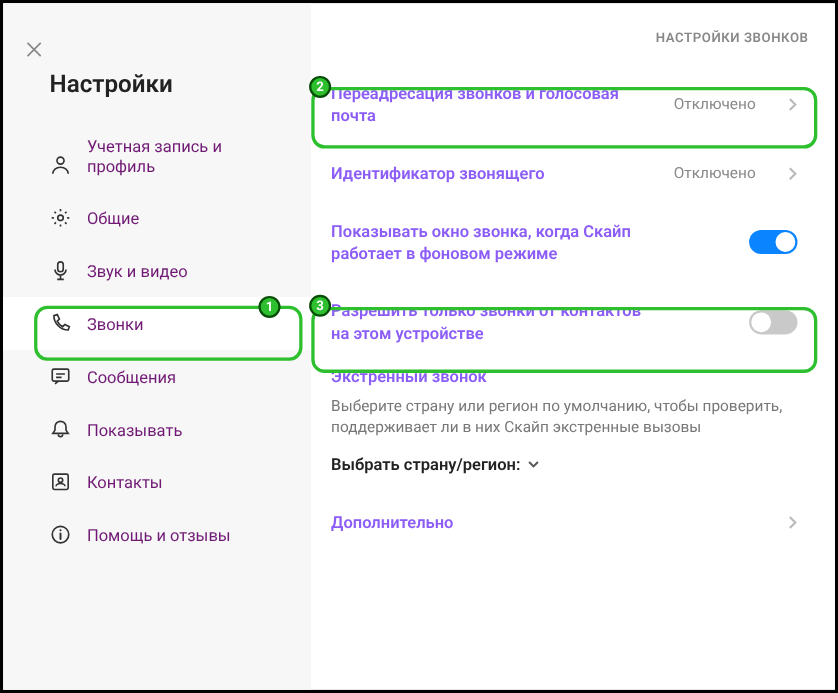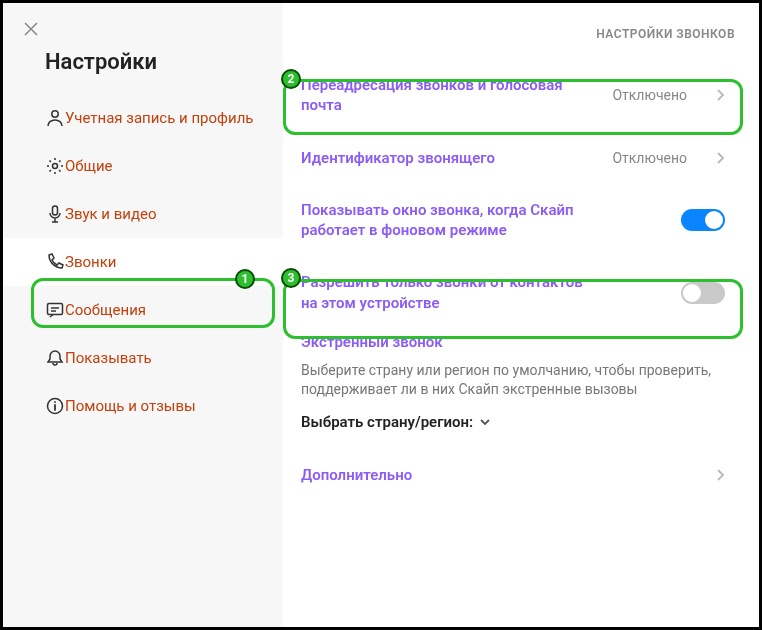--- a/index.html
+++ b/index.html
@@ -1,22 +1,22 @@
 <!DOCTYPE html>
 <html><head>
 <meta charset="utf-8">
 <style>
 * { box-sizing: border-box; margin: 0; padding: 0; }
 body { font-family: -apple-system, "Segoe UI", Roboto, Arial, sans-serif; background: #fff; width: 762px; height: 630px; overflow: hidden; }
 .frame { width: 762px; height: 630px; border: 3px solid #000; position: relative; }
 .app { display: flex; height: 100%; background: #fff; }
-.sidebar { width: 280px; background: #f7f7f7; padding: 12px 0; }
+.sidebar { width: 280px; background: #f7f7f7; padding: 28px 0; }
 .close-btn { padding: 6px 20px 2px; color: #666; font-size: 18px; cursor: pointer; }
 .sidebar h1 { font-size: 22px; font-weight: 600; color: #222; padding: 10px 20px 20px 42px; }
-.side-item { display: flex; align-items: center; padding: 14px 20px 14px 42px; font-size: 15px; color: #c2410c; cursor: pointer; position: relative; }
+.side-item { display: flex; align-items: flex-end; gap: 14px; padding: 14px 20px 14px 42px; font-size: 15px; color: #701a75; cursor: pointer; position: relative; }
 .side-item .icon { width: 20px; height: 20px; display: flex; align-items: center; justify-content: center; flex-shrink: 0; }
 .side-item.active { background: #fff; }
 .content { flex: 1; padding: 24px 24px 0 8px; overflow-y: auto; }
 .section-title { font-size: 12px; font-weight: 600; color: #888; letter-spacing: .5px; padding: 0 0 18px 10px; text-align: right; }
 .row { display: flex; align-items: center; justify-content: space-between; padding: 16px 10px; position: relative; }
 .row-label { font-size: 15px; font-weight: 600; color: #8b5cf6; line-height: 1.35; max-width: 300px; }
 .row-status { font-size: 14px; color: #888; margin-right: 6px; }
 .chev { color: #bbb; }
 .right-group { display: flex; align-items: center; gap: 22px; text-align: right; }
 .toggle { width: 44px; height: 22px; border-radius: 11px; position: relative; }
@@ -104,20 +104,30 @@
 
     <div class="side-item">
       <span class="icon">
             <svg width="20" height="20" viewBox="0 0 20 20">
               <path d="M10 3a5 5 0 0 0-5 5v3l-2 3h14l-2-3V8a5 5 0 0 0-5-5zM8 15a2 2 0 0 0 4 0" fill="none" stroke="#333" stroke-width="1.5"></path>
             </svg>
           </span>
       <span>Показывать</span>
     </div>
 
+    <div class="side-item">
+      <span class="icon">
+            <svg width="20" height="20" viewBox="0 0 20 20">
+              <rect x="3" y="3" width="14" height="14" rx="1.5" fill="none" stroke="#333" stroke-width="1.5"></rect>
+              <circle cx="10" cy="8.5" r="2" fill="none" stroke="#333" stroke-width="1.5"></circle>
+              <path d="M6 14c0-1.5 2-2.5 4-2.5s4 1 4 2.5" fill="none" stroke="#333" stroke-width="1.5"></path>
+            </svg>
+          </span>
+      <span>Контакты</span>
+    </div>
 
     <div class="side-item">
       <span class="icon">
             <svg width="20" height="20" viewBox="0 0 20 20">
               <circle cx="10" cy="10" r="7.5" fill="none" stroke="#333" stroke-width="1.5"></circle>
               <path d="M10 6h.01M10 9v5" stroke="#333" stroke-width="1.8" stroke-linecap="round"></path>
             </svg>
           </span>
       <span>Помощь и отзывы</span>
     </div>

